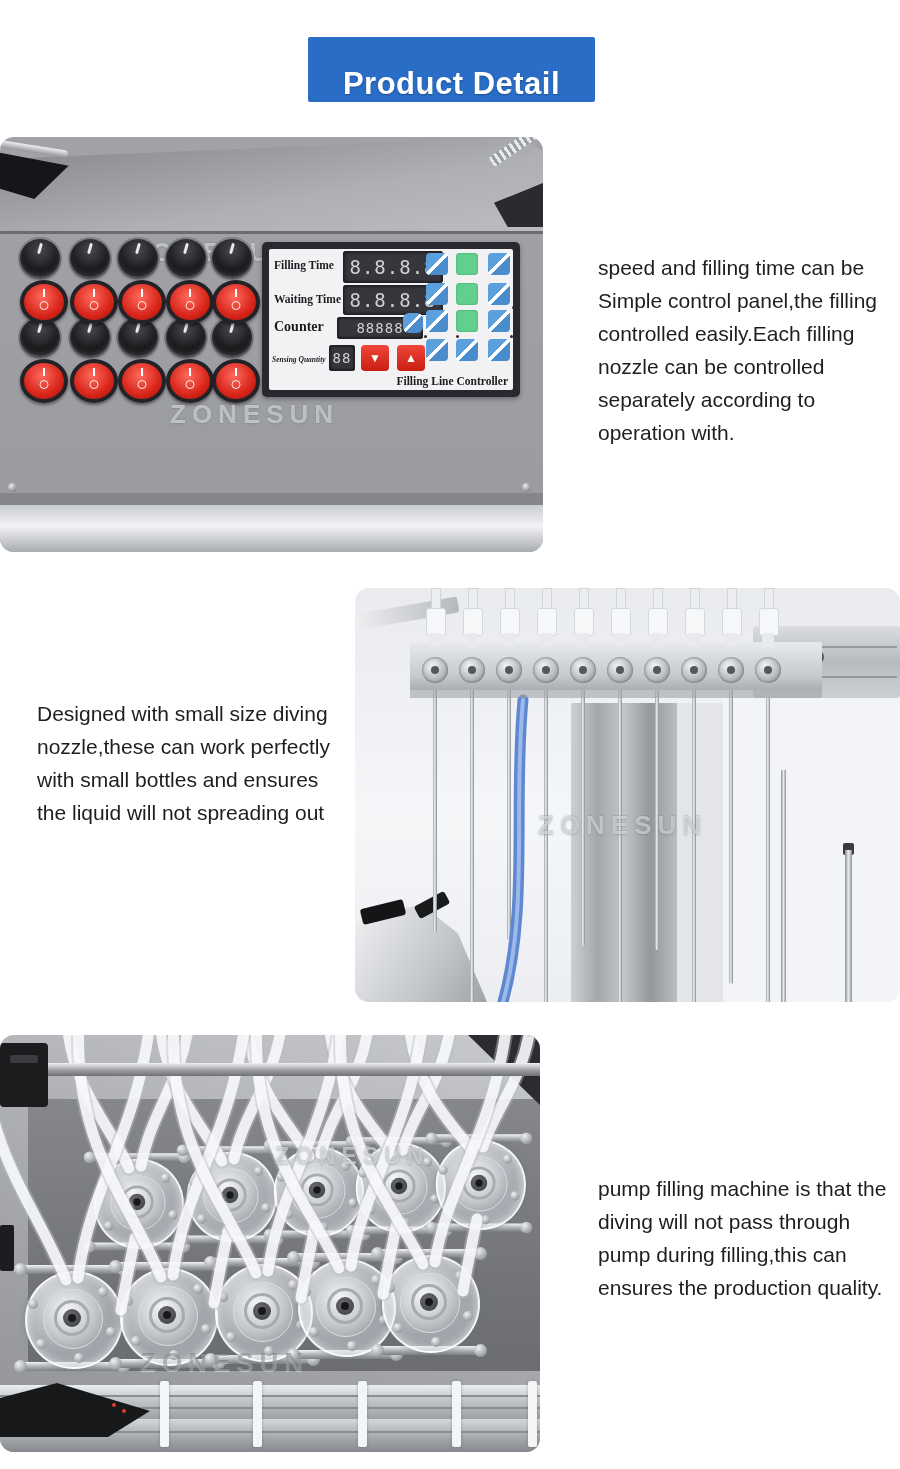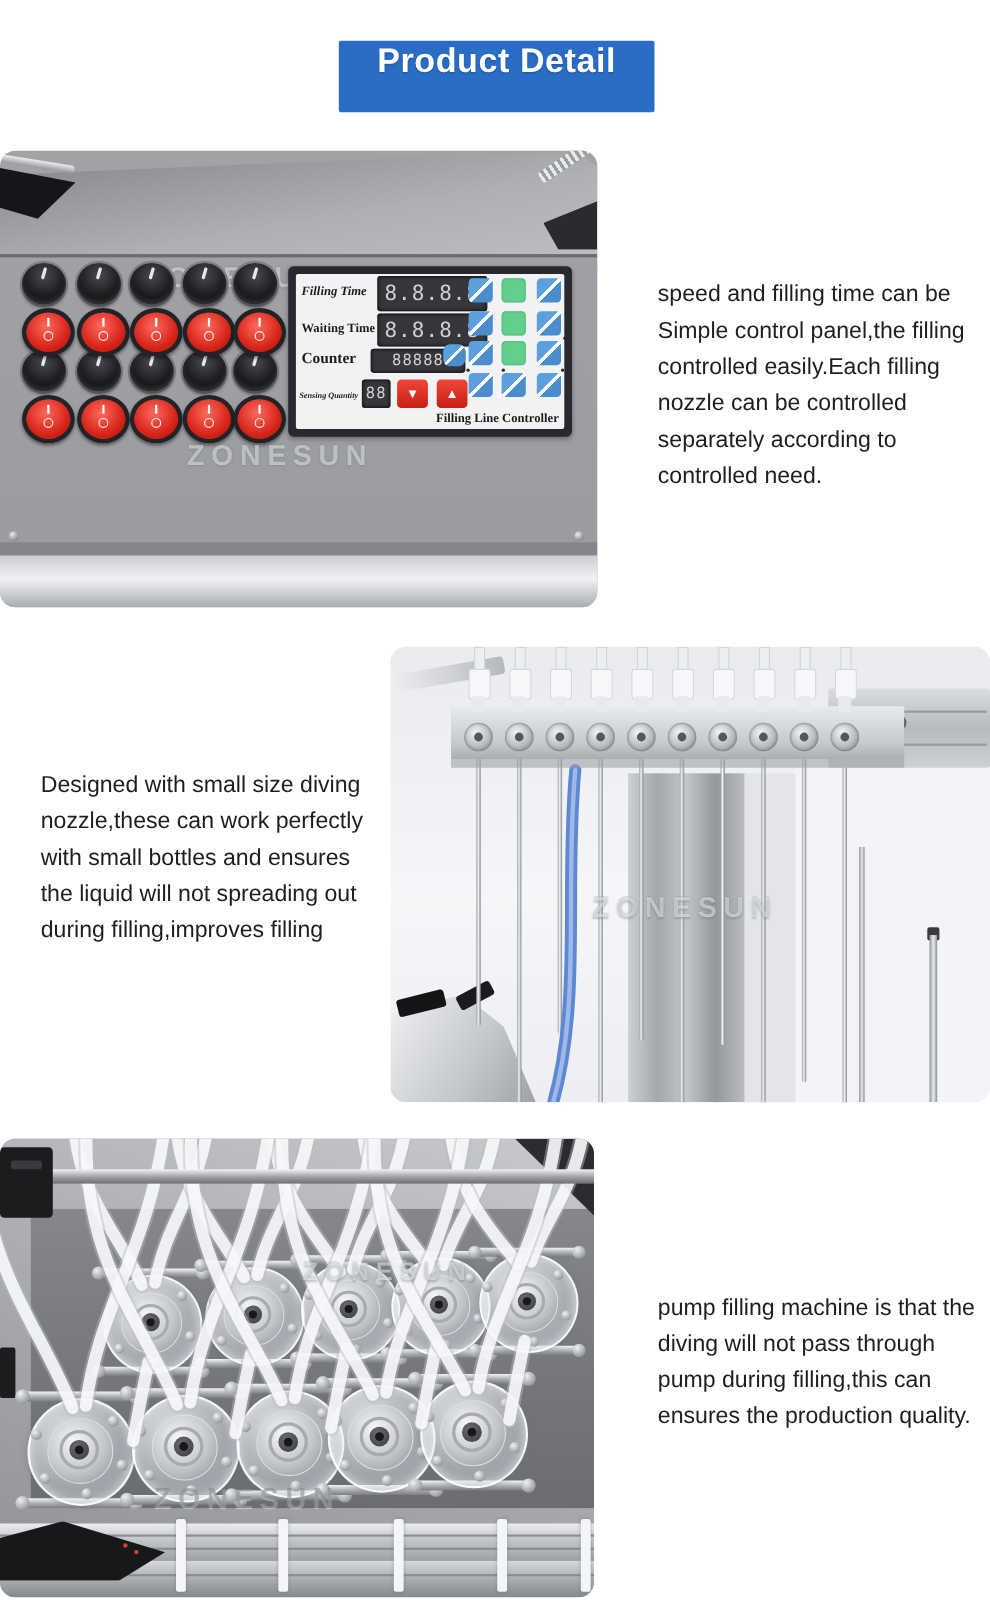--- a/index.html
+++ b/index.html
@@ -2,21 +2,21 @@
 <html><head>
 <meta charset="utf-8">
 <style>
   html,body{margin:0;padding:0;background:#ffffff;}
   #page{position:relative;width:900px;height:1469px;background:#ffffff;overflow:hidden;
         font-family:"Liberation Sans",sans-serif;}
   .abs{position:absolute;}
 
   
   #banner{position:absolute;left:308px;top:37px;width:287px;height:65px;background:#2a6dc6;
-          border-radius:2px;display:flex;align-items:flex-start;justify-content:center;}
+          border-radius:2px;display:flex;align-items:flex-end;justify-content:center;}
   #banner span{color:#ffffff;font-size:31px;font-weight:700;letter-spacing:0.5px;
                text-shadow:0 1px 2px rgba(0,0,0,0.25);}
 
   
   .caption{position:absolute;color:#1e1e20;font-size:21px;line-height:33px;}
   .caption div{white-space:nowrap;}
 
   
   .photo{position:absolute;overflow:hidden;border-radius:14px;}
   .wm{position:absolute;font-weight:700;letter-spacing:6px;color:rgba(234,237,241,0.55);
@@ -203,21 +203,21 @@
           <div class="sw-o"></div>
         </div>
         <div class="rswitch" style="left: 212px; top: 222px;">
           <div class="sw-i"></div>
           <div class="sw-o"></div>
         </div>
       </div>
 
     <div id="ctrl" class="abs">
       <div id="ctrl-inner" class="abs">
-        <div class="ctrl-label" style="left:5px;top:10px;font-size:11.5px;font-style:italic;">Filling Time</div>
+        <div class="ctrl-label" style="left:5px;top:10px;font-size:11.5px;">Filling Time</div>
         <div class="seg" style="left:74px;top:2px;width:100px;height:32px;font-size:19px;">8.8.8.8</div>
 
         <div class="ctrl-label" style="left:5px;top:44px;font-size:11.5px;">Waiting Time</div>
         <div class="seg" style="left:74px;top:36px;width:100px;height:30px;font-size:19px;">8.8.8.8</div>
 
         <div class="ctrl-label" style="left:5px;top:70px;font-size:14px;font-family:Liberation Serif, serif;">Counter</div>
         <div class="seg" style="left:68px;top:68px;width:86px;height:22px;font-size:14px;">88888</div>
 
         <div class="pkey blue" style="left:134px;top:64px;width:20px;height:20px;border-radius:6px;"></div>
 
@@ -256,21 +256,21 @@
     <div class="screw abs" style="left:8px;top:346px;"></div>
     <div class="screw abs" style="left:522px;top:346px;"></div>
   </div>
 
   <div class="caption" style="left:598px;top:251px;">
     <div>speed and filling time can be</div>
     <div>Simple control panel,the filling</div>
     <div>controlled easily.Each filling</div>
     <div>nozzle can be controlled</div>
     <div>separately according to</div>
-    <div>controlled need.</div>
+    <div>operation with.</div>
   </div>
 
   <div id="photo2" class="photo">
     <div class="abs" style="left:368px;top:78px;width:177px;height:336px;background:#f3f4f7;border-radius:2px;"></div>
     <div class="abs" style="left:216px;top:115px;width:106px;height:299px;
          background:linear-gradient(90deg,#cdd0d3 0,#a4a7ab 25%,#c3c6c9 50%,#94979b 75%,#b9bcc0 100%);"></div>
     <div class="abs" style="left:322px;top:115px;width:46px;height:299px;background:#e3e5e8;"></div>
     <div class="abs" style="left:426px;top:182px;width:5px;height:232px;
          background:linear-gradient(90deg,#8e9195,#e8eaec,#8e9195);"></div>
     <div class="abs" style="left:488px;top:255px;width:11px;height:12px;background:#3a3b3e;border-radius:2px;"></div>
@@ -395,21 +395,20 @@
       </div>
 
     <div class="wm" style="left:183px;top:222px;">ZONESUN</div>
   </div>
 
   <div class="caption" style="left:37px;top:697px;">
     <div>Designed with small size diving</div>
     <div>nozzle,these can work perfectly</div>
     <div>with small bottles and ensures</div>
     <div>the liquid will not spreading out</div>
-    <div>during filling,improves filling</div>
   </div>
 
   <div id="photo3" class="photo">
     <div id="p3-plate" class="abs"></div>
     <div id="p3-tri" class="abs"></div>
     <div class="abs" style="left:0;top:190px;width:14px;height:46px;background:#1c1d1f;border-radius:2px;"></div>
 
     <div class="abs" style="left:0;top:350px;width:540px;height:34px;
          background:linear-gradient(180deg,#ebedef,#c6c9cc 40%,#9da0a4);"></div>
     <div class="beam-groove" style="top:360px;"></div>

